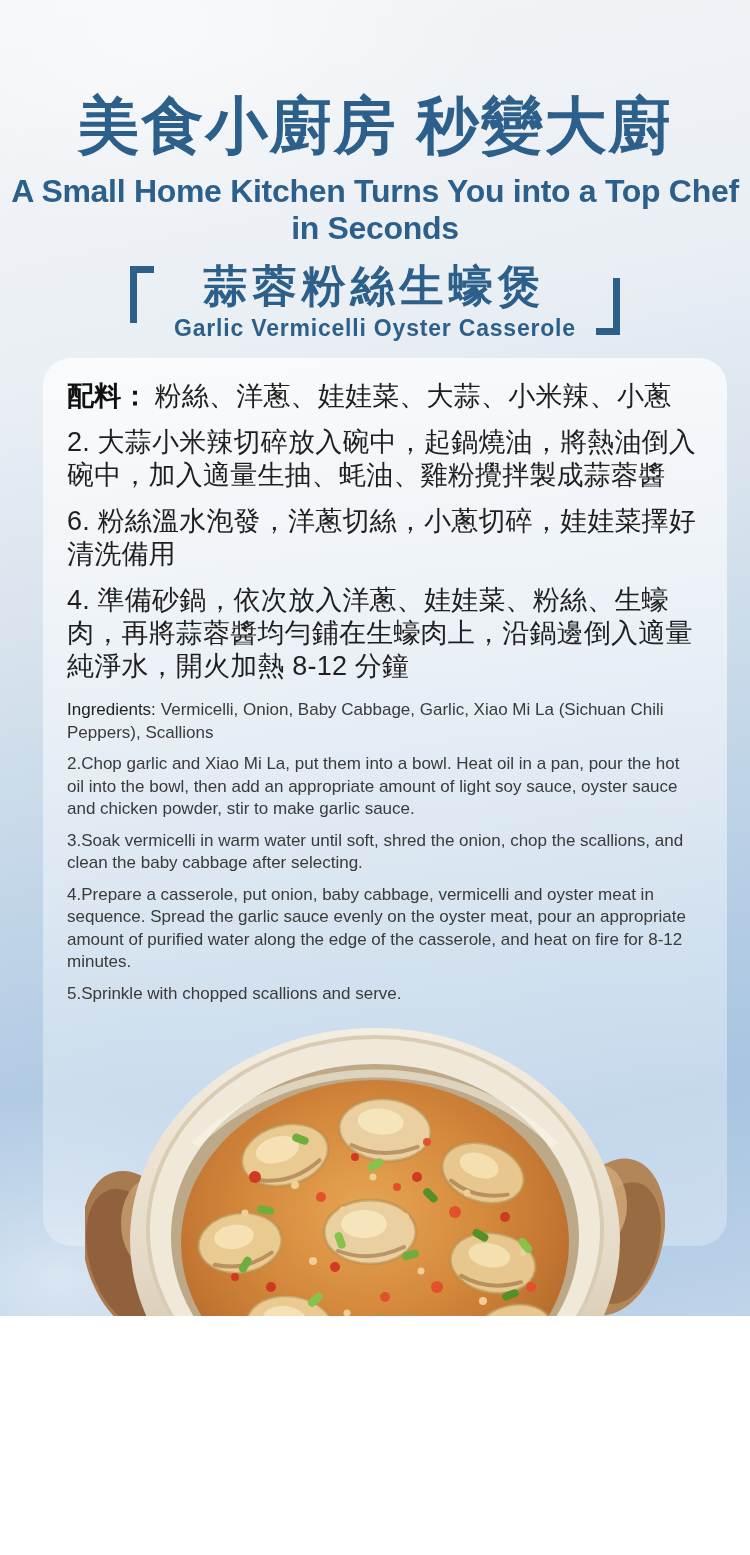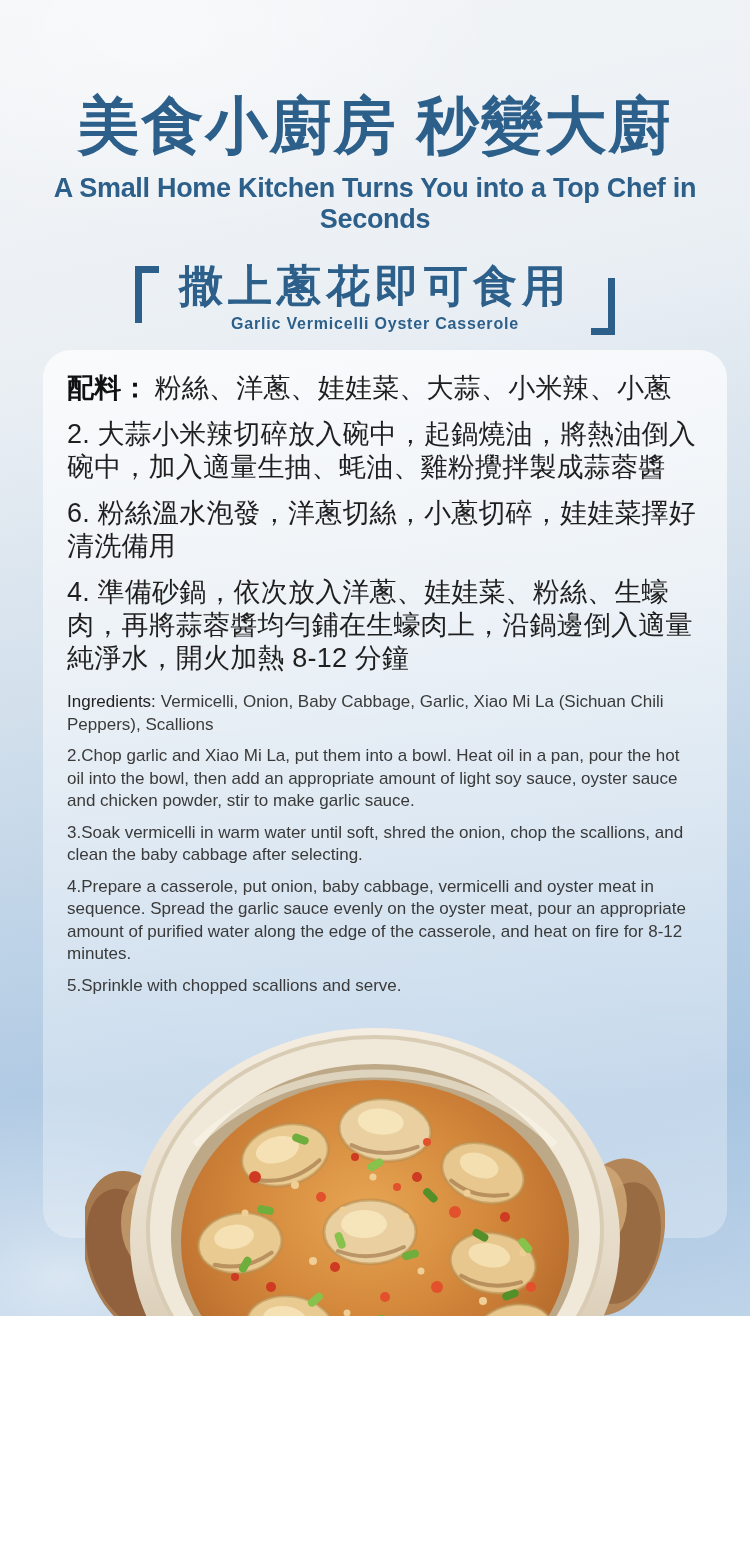--- a/index.html
+++ b/index.html
@@ -20,47 +20,47 @@
 
   
   .header { position: absolute; left: 0; top: 86px; width: 750px; text-align: center; }
   .title-zh {
     margin: 0;
     font-size: 62px; line-height: 1.3; font-weight: 700;
     letter-spacing: 2px; color: #2c5f8a;
   }
   .subtitle-en {
     margin: 6px 0 0 0;
-    font-size: 27px; font-weight: 700; letter-spacing: -0.3px;
+    font-size: 32px; font-weight: 700; letter-spacing: -0.3px;
     color: #2c5f8a;
   }
 
   
   .recipe-name-row {
     position: absolute; left: 0; top: 258px; width: 750px;
     display: flex; justify-content: center; align-items: flex-start;
   }
   .bracket { width: 17px; height: 50px; flex: 0 0 auto; }
   .bracket-l { border-left: 7px solid #2c5f8a; border-top: 7px solid #2c5f8a; margin-right: 20px; margin-top: 8px; }
   .bracket-r { border-right: 7px solid #2c5f8a; border-bottom: 7px solid #2c5f8a; margin-left: 20px; margin-top: 20px; }
   .recipe-name-block { text-align: center; }
   .recipe-name-zh {
     margin: 0;
     font-size: 44px; font-weight: 700; letter-spacing: 5px;
     color: #2c5f8a; line-height: 1.25;
   }
   .recipe-name-en {
     margin: 2px 0 0 0;
-    font-size: 16px; font-weight: 700; letter-spacing: 0.8px;
+    font-size: 23px; font-weight: 700; letter-spacing: 0.8px;
     color: #2c5f8a;
   }
 
   
   .card {
-    position: absolute; left: 43px; top: 350px;
+    position: absolute; left: 43px; top: 358px;
     width: 684px; height: 888px;
     box-sizing: border-box;
     background: linear-gradient(180deg, rgba(255,255,255,0.72) 0%, rgba(255,255,255,0.45) 55%, rgba(255,255,255,0.28) 100%);
     border-radius: 28px;
     padding: 22px 26px 0 24px;
   }
   .card p { margin: 0; }
   .zh {
     font-size: 27px; line-height: 33px; color: #1f1f1f;
     margin-bottom: 13px !important;
@@ -88,21 +88,21 @@
 <div class="page">
 
   <div class="header">
     <h1 class="title-zh">美食小廚房 秒變大廚</h1>
     <p class="subtitle-en">A Small Home Kitchen Turns You into a Top Chef in Seconds</p>
   </div>
 
   <div class="recipe-name-row">
     <span class="bracket bracket-l"></span>
     <div class="recipe-name-block">
-      <p class="recipe-name-zh">撒上蔥花即可食用</p>
+      <p class="recipe-name-zh">蒜蓉粉絲生蠔煲</p>
       <p class="recipe-name-en">Garlic Vermicelli Oyster Casserole</p>
     </div>
     <span class="bracket bracket-r"></span>
   </div>
 
   <section class="card">
     <p class="zh"><b>配料：</b><span>粉絲、洋蔥、娃娃菜、大蒜、小米辣、小蔥</span></p>
     <p class="zh">2. 大蒜小米辣切碎放入碗中，起鍋燒油，將熱油倒入碗中，加入適量生抽、蚝油、雞粉攪拌製成蒜蓉醬</p>
     <p class="zh">6. 粉絲溫水泡發，洋蔥切絲，小蔥切碎，娃娃菜擇好清洗備用</p>
     <p class="zh">4. 準備砂鍋，依次放入洋蔥、娃娃菜、粉絲、生蠔肉，再將蒜蓉醬均勻鋪在生蠔肉上，沿鍋邊倒入適量純淨水，開火加熱 8-12 分鐘</p>

